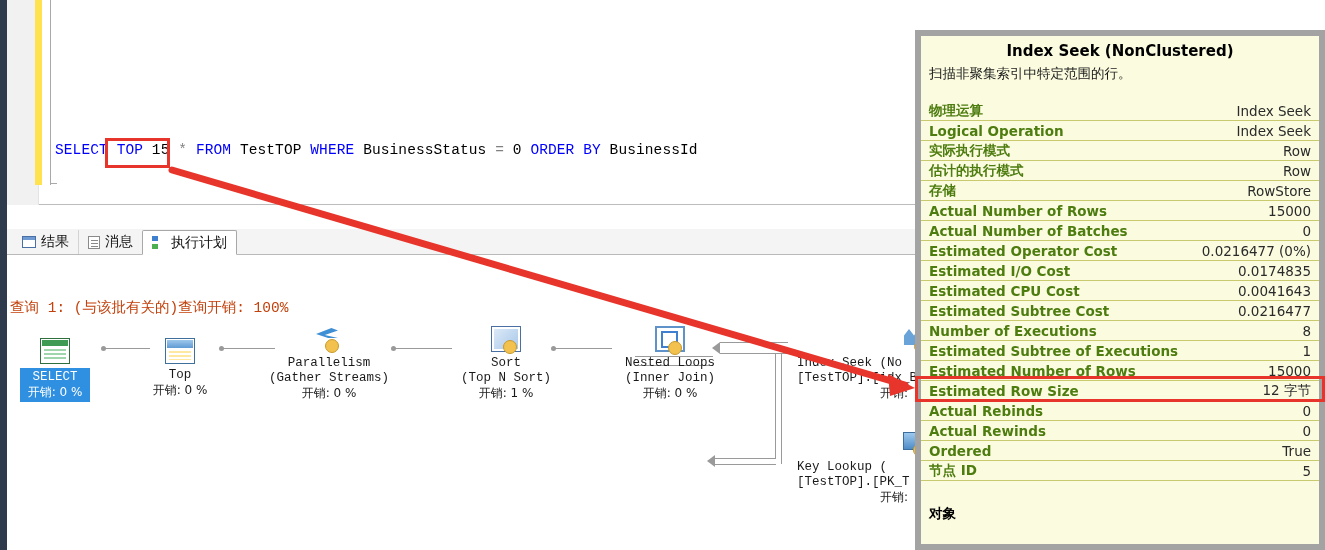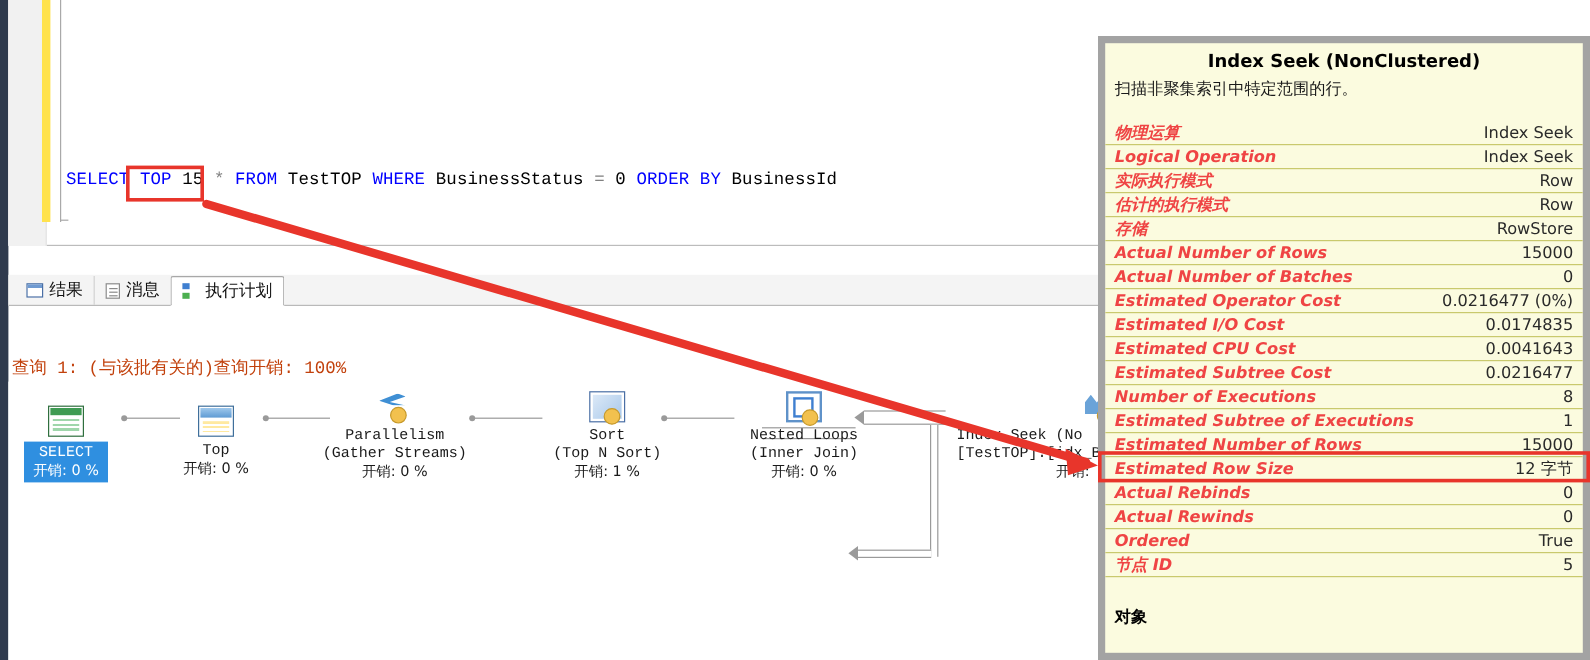--- a/index.html
+++ b/index.html
@@ -203,21 +203,21 @@
     text-align:center; font-weight:bold; font-size:15px; color:#000;
     padding:6px 0 3px 0;
   }
   .tt-desc { font-size:13.5px; color:#1a1a1a; padding:2px 8px 0 8px; }
   .tt-gap { height:18px; }
   .tt-row {
     display:flex; justify-content:space-between; align-items:center;
     padding:1px 8px 1px 8px; height:20px;
     border-bottom:1px solid #c9c96d;
   }
-  .tt-row .k { font-weight:bold; font-size:13.5px; color:#ef4444;font-style:italic; }
+  .tt-row .k { font-weight:bold; font-size:13.5px; color:#4d7c0f; }
   .tt-row .v { font-size:13.5px; color:#2a2a2a; }
   .tt-sec {
     font-weight:bold; font-size:13.5px; color:#000; padding:6px 8px 0 8px;
   }
   .tt-faint { font-size:12px; color:#dcdcc0; padding:2px 8px; }
 
   
   .tt-hl {
     position:absolute; left:0px; top:376px; width:410px; height:26px;
     border:3px solid #e8352b; pointer-events:none;
@@ -319,20 +319,26 @@
       <span class="cost">开销: 0 %</span>
     </div>
 
     <div class="node" style="left:790px; top:38px; width:135px; text-align:left;">
       <div class="nicon ic-seek" style="left:104px; margin-left:0;"></div>
       <span class="nm">Index Seek (No</span>
       <span class="sub">[TestTOP].[idx_B</span>
       <span class="cost" style="text-align:right;padding-right:24px;">开销:</span>
     </div>
 
+    <div class="node" style="left:790px; top:142px; width:135px; text-align:left;">
+      <div class="nicon ic-key" style="left:104px; margin-left:0;"></div>
+      <span class="nm">Key Lookup (</span>
+      <span class="sub">[TestTOP].[PK_T</span>
+      <span class="cost" style="text-align:right;padding-right:24px;">开销:</span>
+    </div>
   </div>
 
   <div class="tooltip">
     <div class="tt-title">Index Seek (NonClustered)</div>
     <div class="tt-desc">扫描非聚集索引中特定范围的行。</div>
     <div class="tt-gap"></div>
     <div id="tt-rows">
         <div class="tt-row">
           <span class="k">物理运算</span>
           <span class="v">Index Seek</span>

